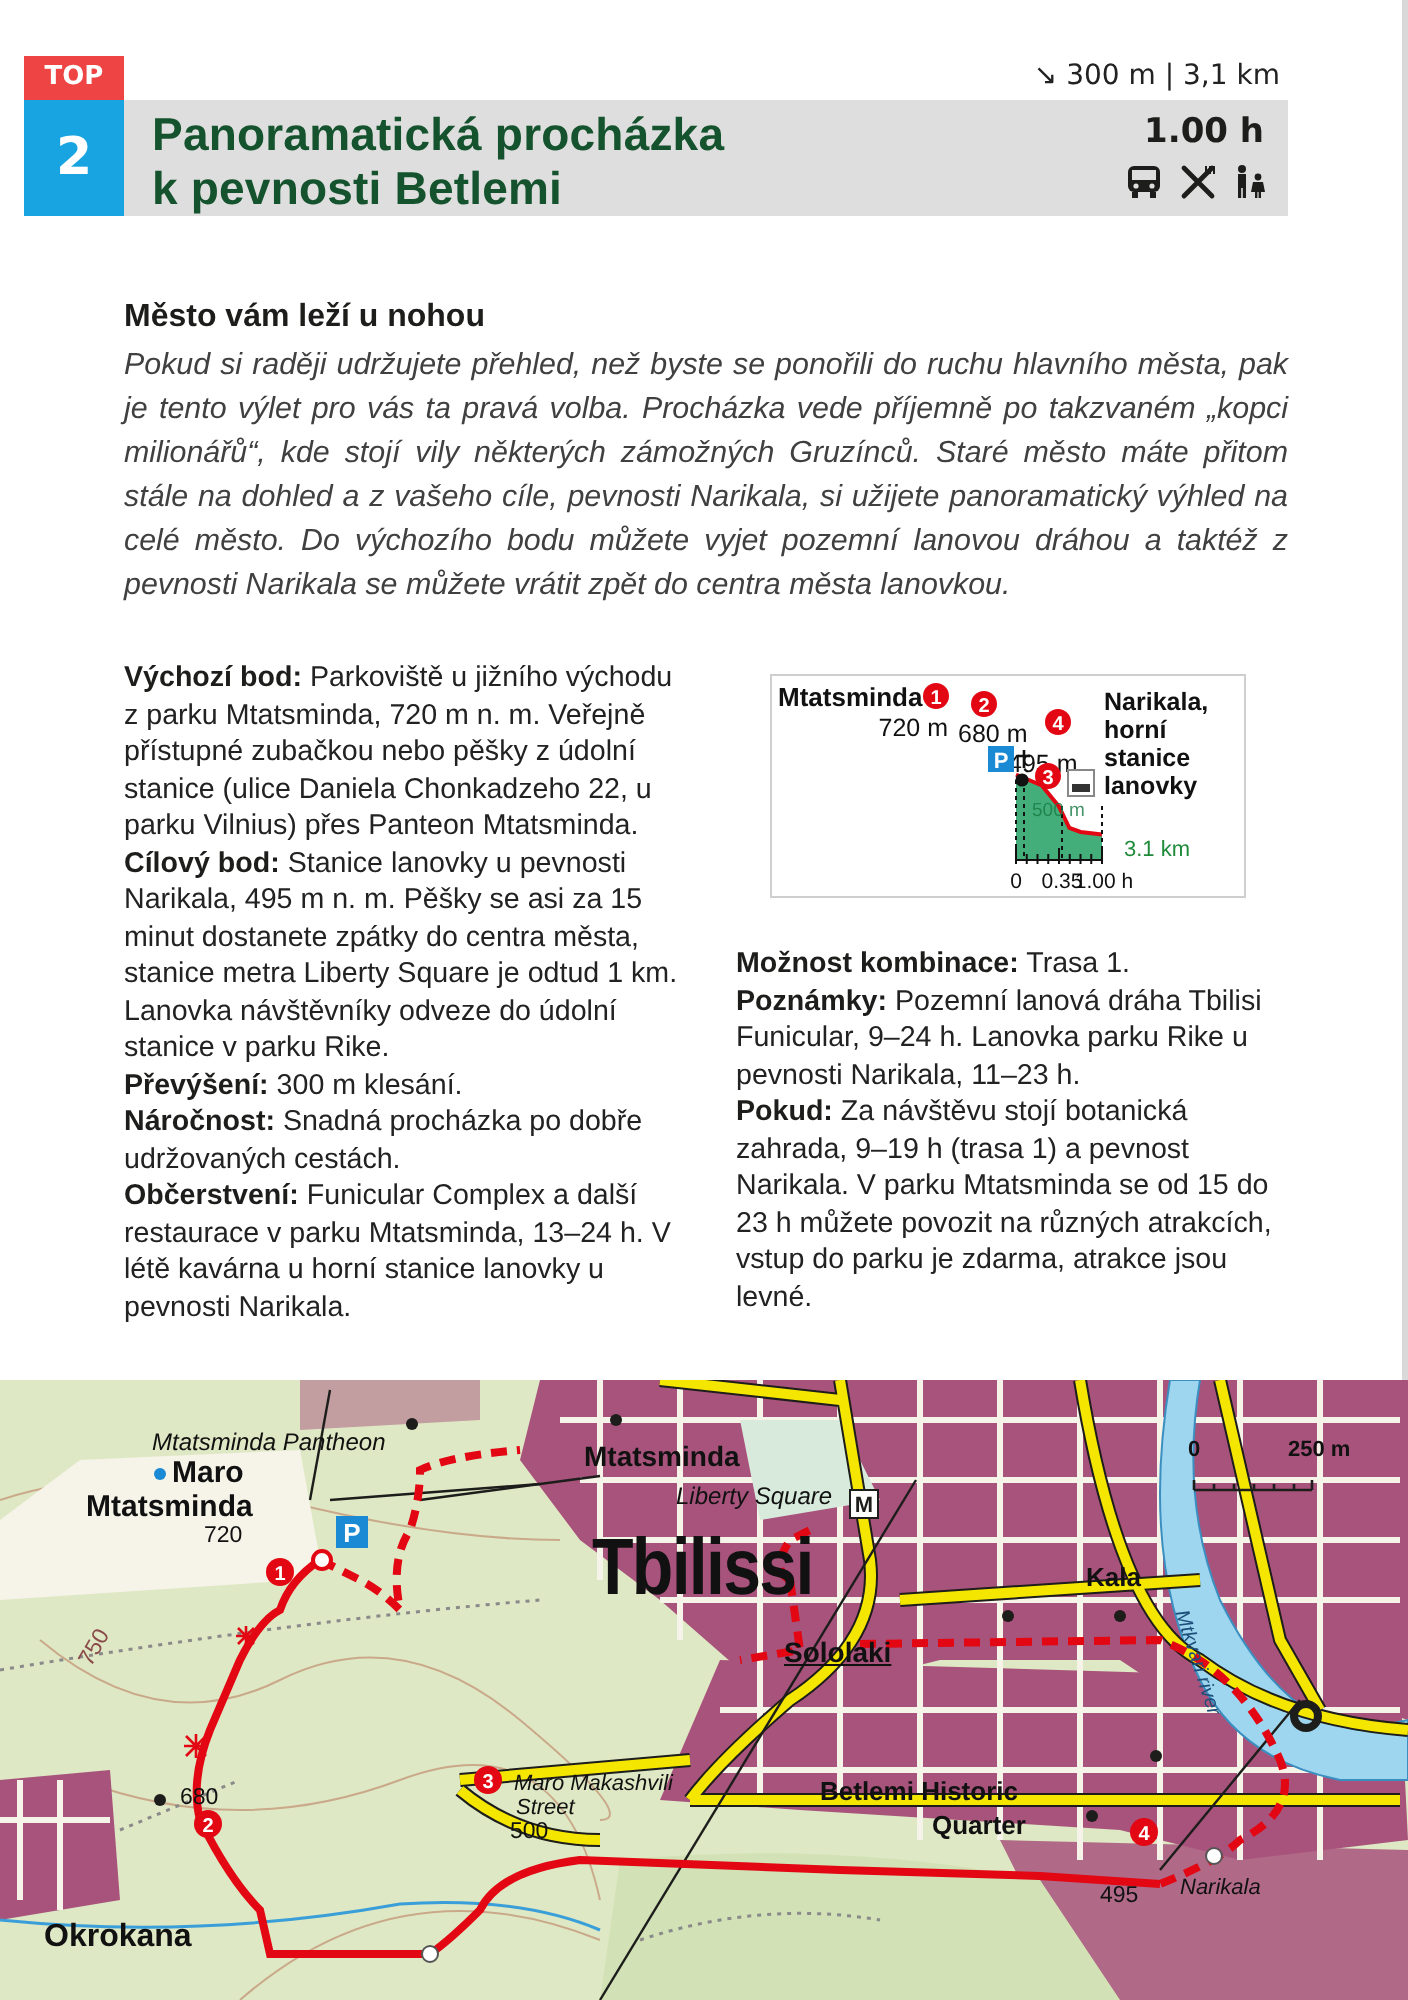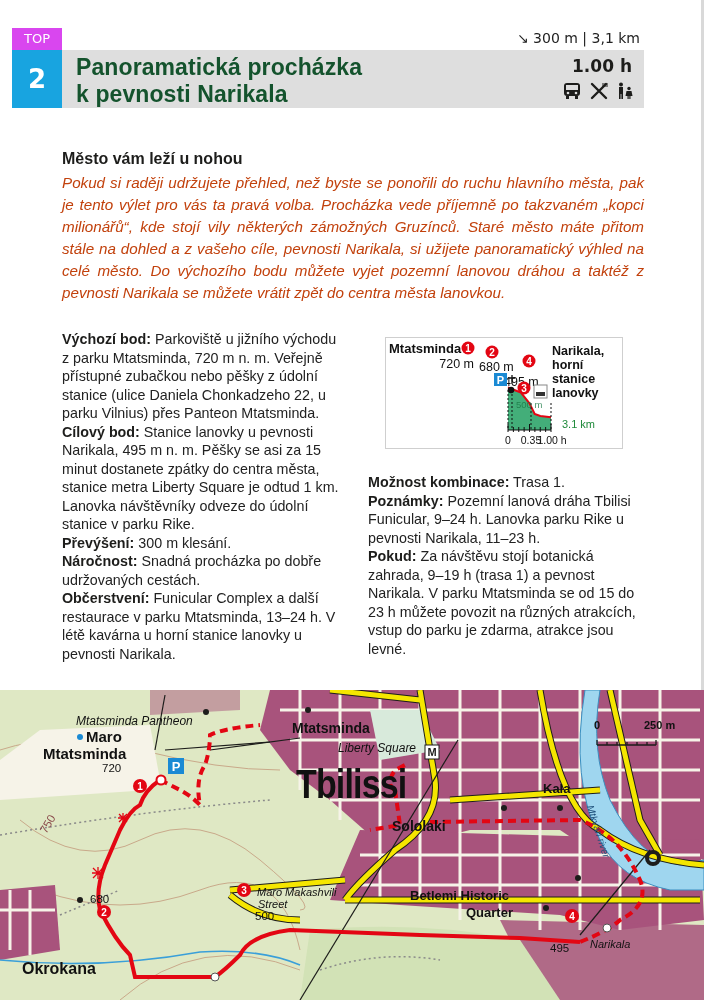--- a/index.html
+++ b/index.html
@@ -1,37 +1,37 @@
 <!DOCTYPE html>
 <html><head>
 <meta charset="utf-8">
 <style>
   html, body { margin:0; padding:0; }
   body { width:704px; height:1000px; background:#ffffff; position:relative; overflow:hidden;
          font-family:"DejaVu Sans", sans-serif; color:#1d1d1b; }
   .page-edge { position:absolute; right:0; top:0; width:3px; height:690px; background:#d9d9d9; }
 
   
-  .top-badge { position:absolute; left:12px; top:28px; width:50px; height:22px; background:#d946ef;
-               color:#fff; font-weight:normal; font-size:13px; text-align:center; line-height:22px; }
+  .top-badge { position:absolute; left:12px; top:28px; width:50px; height:22px; background:#ef4444;
+               color:#fff; font-weight:bold; font-size:13px; text-align:center; line-height:22px; }
   .num-badge { position:absolute; left:12px; top:50px; width:50px; height:58px; background:#18a4e0;
                color:#fff; font-weight:bold; font-size:26px; text-align:center; line-height:58px; }
   .stats-line { position:absolute; right:64px; top:30px; font-size:14px; color:#222; }
   .title-bar { position:absolute; left:62px; top:50px; width:582px; height:58px; background:#dedede; }
   .title { position:absolute; left:14px; top:4px; font-family:"Liberation Sans", sans-serif;
            font-weight:bold; font-size:23px; line-height:27px; color:#14532d; letter-spacing:0.1px; }
   .duration { position:absolute; right:12px; top:6px; font-weight:bold; font-size:17px; }
   .icons { position:absolute; right:10px; top:32px; display:flex; gap:8px; align-items:center; }
   .icons svg { display:block; }
 
   
   .intro-heading { position:absolute; left:62px; top:150px; font-weight:bold; font-size:16px;
                    font-family:"Liberation Sans", sans-serif; }
   .intro-text { position:absolute; left:62px; top:172px; width:582px; font-style:italic; font-size:15.2px;
-                line-height:22px; text-align:justify; font-family:"Liberation Sans", sans-serif; color:#c2410c; }
+                line-height:22px; text-align:justify; font-family:"Liberation Sans", sans-serif; color:#404040; }
 
   
   .col { position:absolute; font-family:"Liberation Sans", sans-serif; font-size:14.3px; line-height:18.5px; color:#222; }
   .col-left { left:62px; top:330px; width:282px; }
   .col-right { left:368px; top:473px; width:280px; }
   .col p { margin:0; }
   .col b { font-weight:bold; color:#1d1d1b;margin-top:24px; }
 
   
   .profile { position:absolute; left:385px; top:337px; width:236px; height:110px; border:1px solid #cfcfcf; background:#fff; }
@@ -50,21 +50,21 @@
 <body>
 
 <div class="page-edge"></div>
 
 <div class="top-badge">TOP</div>
 <div class="num-badge">2</div>
 <div class="stats-line">↘ 300 m | 3,1 km</div>
 <div class="title-bar">
   <div class="title">
     <div>Panoramatická procházka</div>
-    <div>k pevnosti Narikala</div>
+    <div>k pevnosti Betlemi</div>
   </div>
   <div class="duration">1.00 h</div>
   <div class="icons">
     <span>
       <svg width="20" height="18" viewBox="0 0 20 18">
           <rect x="2" y="1" width="16" height="13" rx="3" fill="#1d1d1b"></rect>
           <rect x="4" y="3" width="12" height="5" fill="#dedede"></rect>
           <circle cx="6" cy="11" r="1.3" fill="#dedede"></circle>
           <circle cx="14" cy="11" r="1.3" fill="#dedede"></circle>
           <rect x="4" y="14" width="3" height="3" fill="#1d1d1b"></rect>
@@ -297,21 +297,21 @@
   <div class="map-label" style="left:77px; top:44px; width:6px; height:6px; border-radius:50%; background:#1a8ad4;"></div>
   <div class="map-label lbl-bold" style="left:86px; top:38px;">Maro</div>
   <div class="map-label lbl-bold" style="left:43px; top:55px;">Mtatsminda</div>
   <div class="map-label lbl-small" style="left:102px; top:72px;">720</div>
   <div class="map-label lbl-small" style="left:38px; top:128px; color:#8a4a4a; transform:rotate(-60deg);">750</div>
   <div class="map-label lbl-small" style="left:90px; top:203px;">680</div>
   <div class="map-label lbl-bold" style="left:22px; top:270px; font-size:16px;">Okrokana</div>
   <div class="map-label lbl-bold" style="left:292px; top:30px; font-size:14px;">Mtatsminda</div>
   <div class="map-label lbl-ital" style="left:338px; top:51px;">Liberty Square</div>
   <div class="map-label lbl-city" style="left:296px; top:72px;">Tbilissi</div>
-  <div class="map-label lbl-bold" style="left:392px; top:128px; font-size:14px;">Sololaki</div>
+  <div class="map-label lbl-bold" style="left:392px; top:128px; font-size:14px;text-decoration:underline;">Sololaki</div>
   <div class="map-label lbl-ital" style="left:257px; top:196px; font-size:11px;">Maro Makashvili</div>
   <div class="map-label lbl-ital" style="left:258px; top:208px; font-size:11px;">Street</div>
   <div class="map-label lbl-small" style="left:255px; top:220px;">500</div>
   <div class="map-label lbl-bold" style="left:410px; top:198px; font-size:13px;">Betlemi Historic</div>
   <div class="map-label lbl-bold" style="left:466px; top:215px; font-size:13px;">Quarter</div>
   <div class="map-label lbl-small" style="left:550px; top:240px;margin-top:12px;">495</div>
   <div class="map-label lbl-ital" style="left:590px; top:248px; font-size:11px;">Narikala</div>
   <div class="map-label lbl-bold" style="left:543px; top:91px; font-size:13px;">Kala</div>
   <div class="map-label lbl-ital" style="left:590px; top:110px; font-size:10px; color:#1d4f7a; transform:rotate(72deg); transform-origin:left;">Mtkvari river</div>
 

